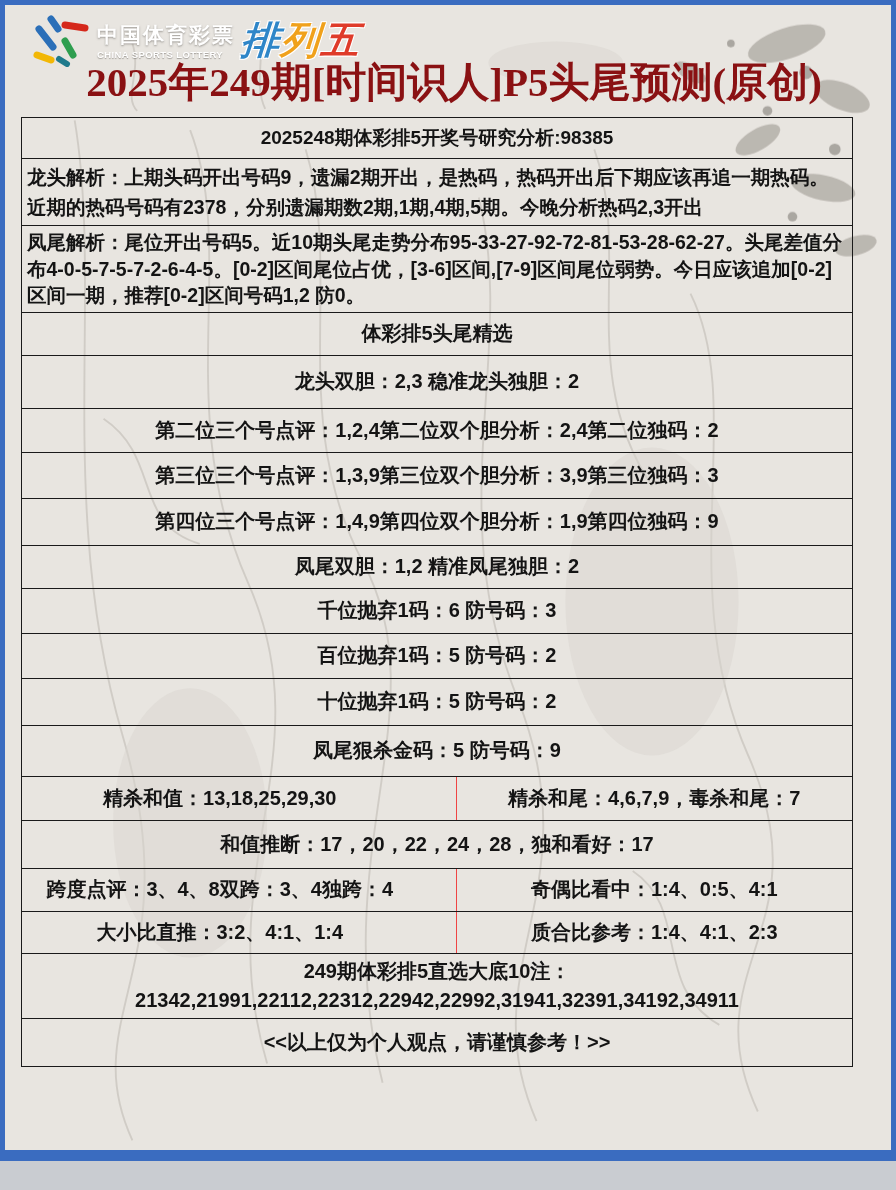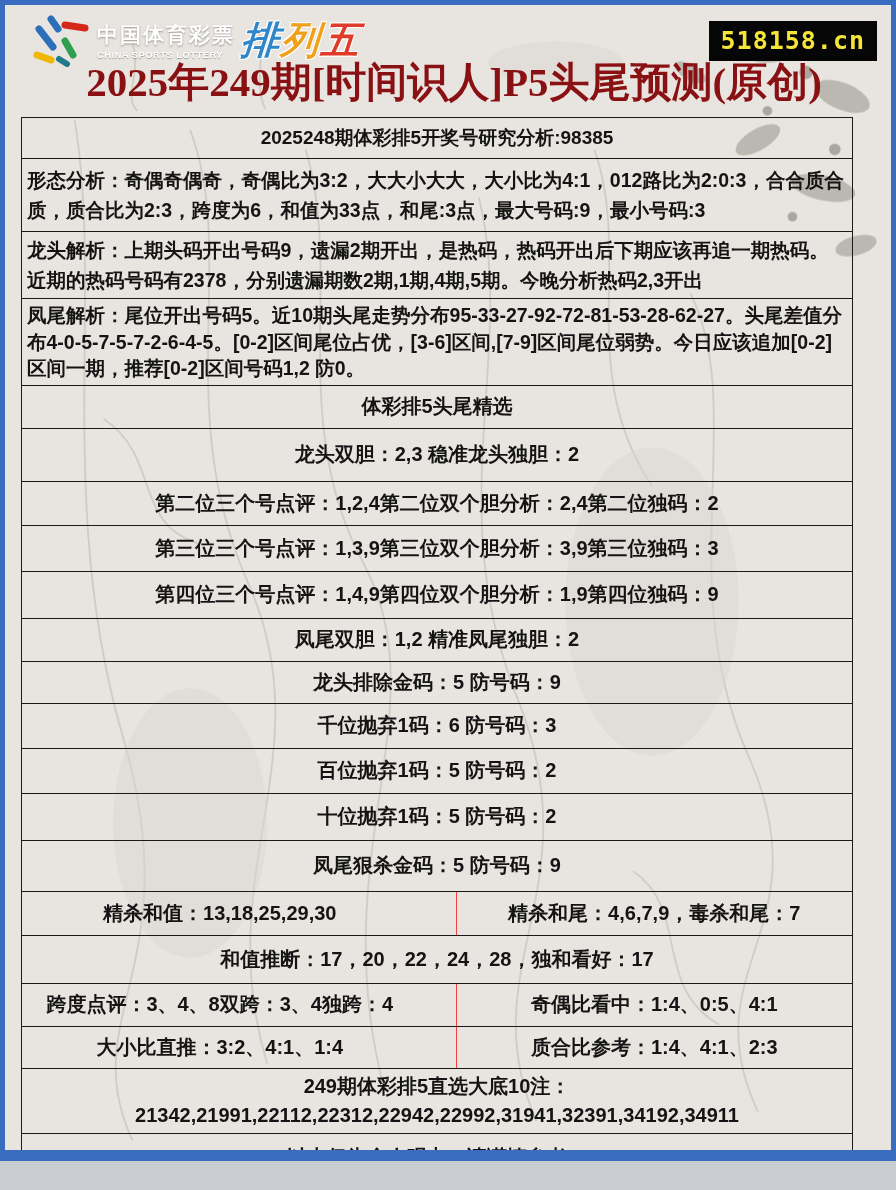--- a/index.html
+++ b/index.html
@@ -100,36 +100,33 @@
         </g>
       </svg>
       <div class="brand">
         <div class="brand-cn">中国体育彩票</div>
         <div class="brand-en">CHINA SPORTS LOTTERY</div>
       </div>
       <div class="game">
         <span class="g0">排</span><span class="g1">列</span><span class="g2">五</span>
       </div>
     </div>
-    <div class="badge">518158.cn</div>
     <h1 class="title">2025年249期[时间识人]P5头尾预测(原创)</h1>
   </div>
 
   <div class="sheet">
     <div class="row h40" style="font-size:19px">2025248期体彩排5开奖号研究分析:98385</div>
-    <div class="row left h73">形态分析：奇偶奇偶奇，奇偶比为3:2，大大小大大，大小比为4:1，012路比为2:0:3，合合质合质，质合比为2:3，跨度为6，和值为33点，和尾:3点，最大号码:9，最小号码:3</div>
     <div class="row left h65">龙头解析：上期头码开出号码9，遗漏2期开出，是热码，热码开出后下期应该再追一期热码。近期的热码号码有2378，分别遗漏期数2期,1期,4期,5期。今晚分析热码2,3开出</div>
     <div class="row left tight h82">凤尾解析：尾位开出号码5。近10期头尾走势分布95-33-27-92-72-81-53-28-62-27。头尾差值分布4-0-5-7-5-7-2-6-4-5。[0-2]区间尾位占优，[3-6]区间,[7-9]区间尾位弱势。今日应该追加[0-2]区间一期，推荐[0-2]区间号码1,2 防0。</div>
     <div class="row h43">体彩排5头尾精选</div>
     <div class="row h53">龙头双胆：2,3 稳准龙头独胆：2</div>
     <div class="row h44">第二位三个号点评：1,2,4第二位双个胆分析：2,4第二位独码：2</div>
     <div class="row h46">第三位三个号点评：1,3,9第三位双个胆分析：3,9第三位独码：3</div>
     <div class="row h47">第四位三个号点评：1,4,9第四位双个胆分析：1,9第四位独码：9</div>
     <div class="row h43">凤尾双胆：1,2 精准凤尾独胆：2</div>
-    <div class="row h42">龙头排除金码：5 防号码：9</div>
     <div class="row h45">千位抛弃1码：6 防号码：3</div>
     <div class="row h45">百位抛弃1码：5 防号码：2</div>
     <div class="row h47">十位抛弃1码：5 防号码：2</div>
     <div class="row h51">凤尾狠杀金码：5 防号码：9</div>
     <div class="row split h44">
       <div class="cell">精杀和值：13,18,25,29,30</div>
       <div class="cell r">精杀和尾：4,6,7,9，毒杀和尾：7</div>
     </div>
     <div class="row h48">和值推断：17，20，22，24，28，独和看好：17</div>
     <div class="row split h43">

